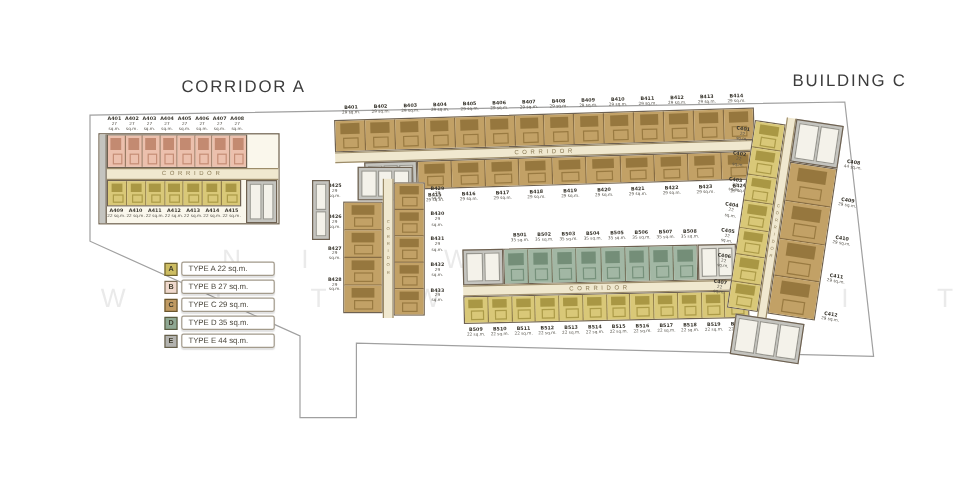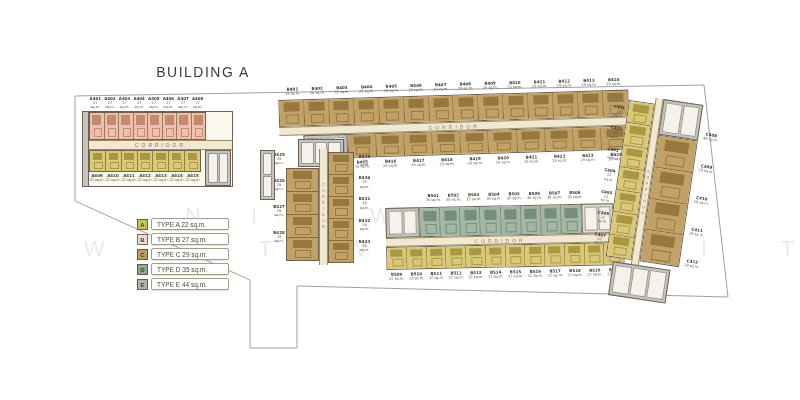--- a/index.html
+++ b/index.html
@@ -75,21 +75,22 @@
 
 <div id="stage">
 
   <svg id="boundary" width="800" height="400">
     <polygon points="75,96 704,85 728,297 297,286 297,348 250,348 250,280 75,201" fill="none" stroke="#a0a0a0" stroke-width="1"></polygon>
   </svg>
 
   <div class="wmark" style="left:185px;top:203px;">N I T W</div>
   <div class="wmark" style="left:84px;top:236px;letter-spacing:34px;">W I T W I C H I T</div>
 
-  <div class="btitle" style="left:118px;top:64px;width:170px;">BUILDING A</div>
+  <div class="btitle" style="left:118px;top:64px;width:170px;">CORRIDOR A</div>
+  <div class="btitle" style="left:628px;top:59px;width:160px;">BUILDING C</div>
 
   <div class="abs lblrow" style="left:88px;top:96px;width:117px;height:15px;">
       <div class="ulabel">
         <span>A401</span>
         <span class="ar">27 sq.m.</span>
       </div>
       <div class="ulabel">
         <span>A402</span>
         <span class="ar">27 sq.m.</span>
       </div>

